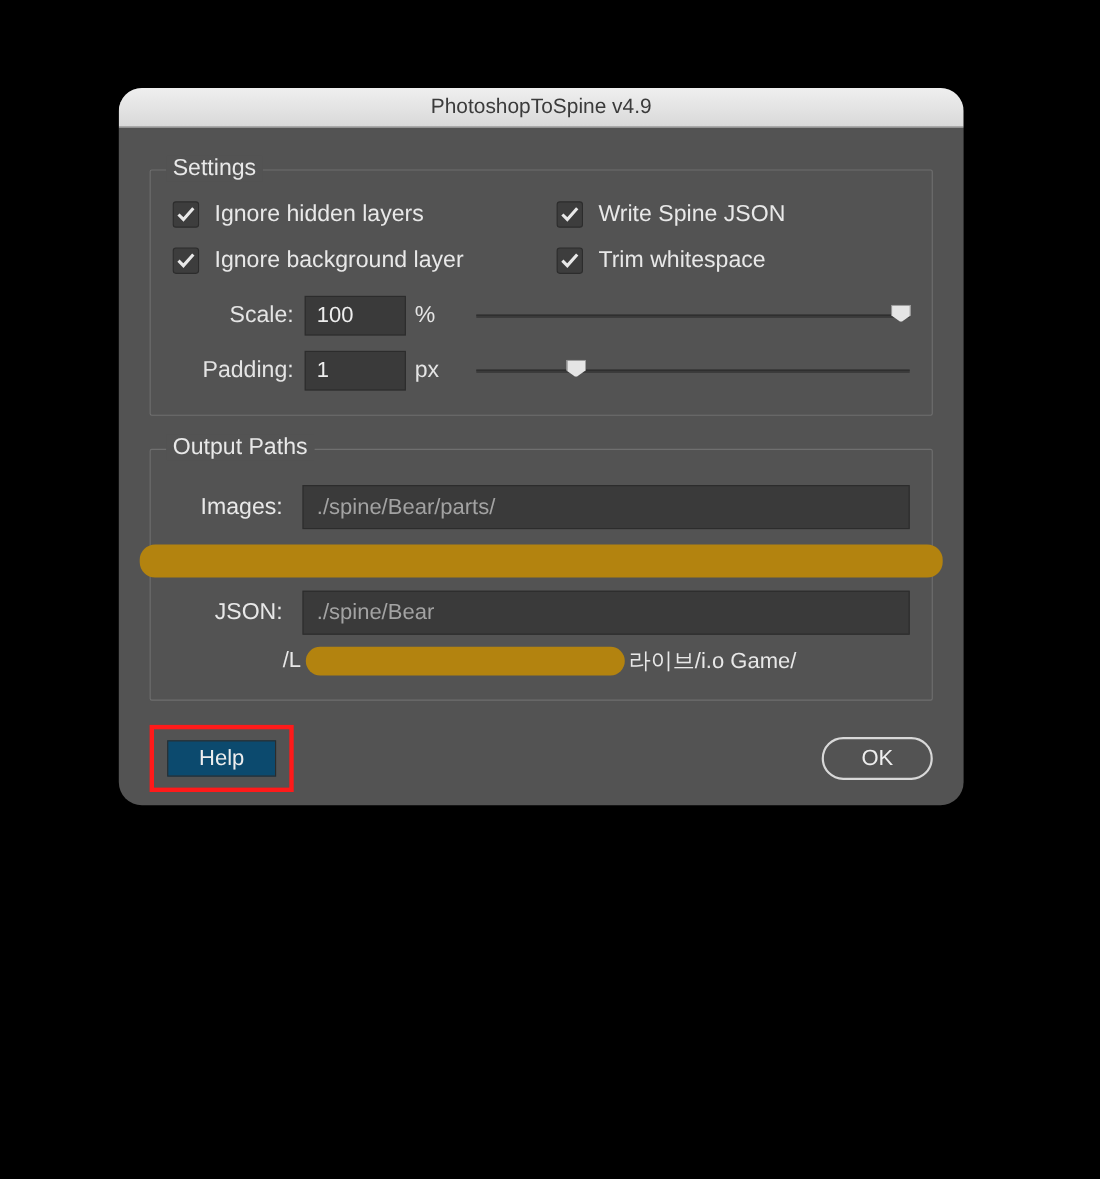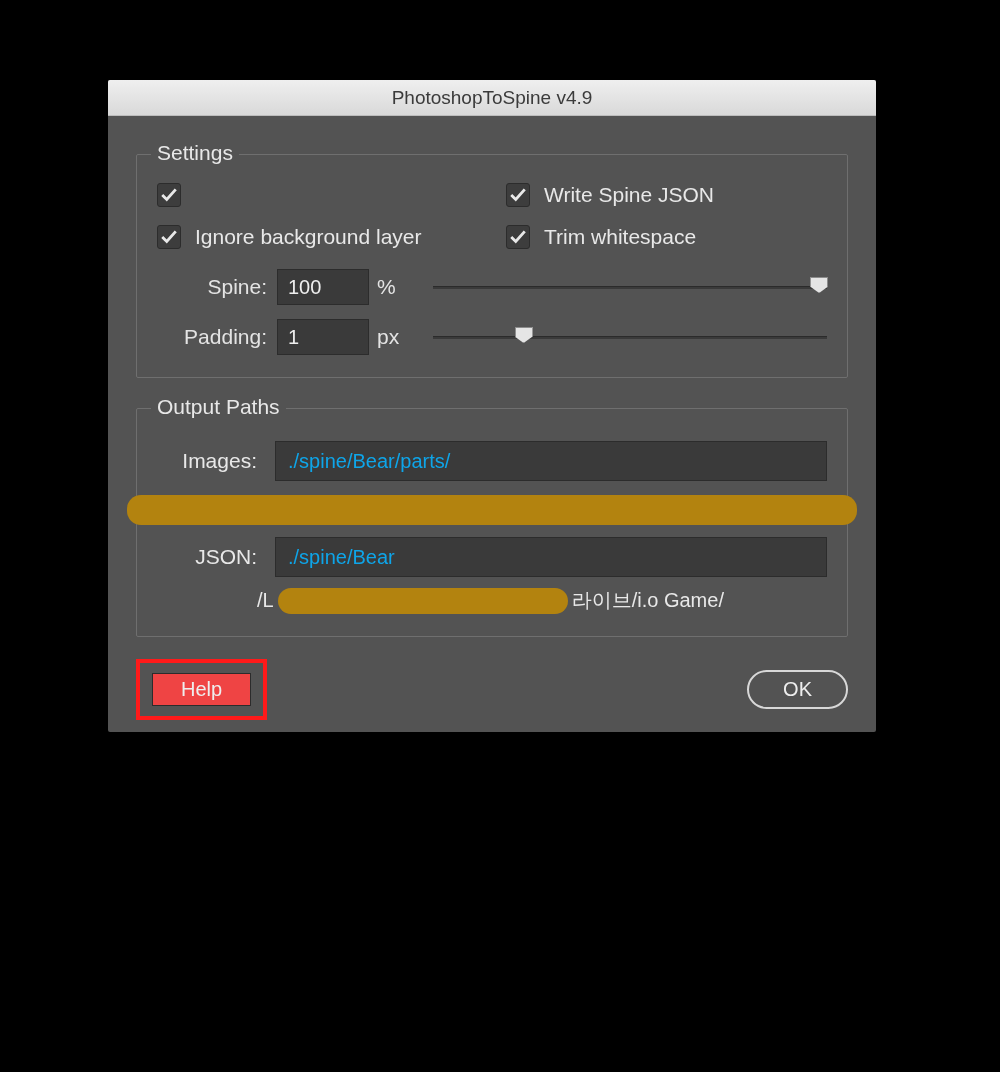--- a/index.html
+++ b/index.html
@@ -11,21 +11,21 @@
     font-size: 21px;
     color: #e8e8e8;
     position: relative;
   }
   .window {
     position: absolute;
     left: 108px;
     top: 80px;
     width: 768px;
     background: #535353;
-    border-radius: 2px;
+    border-radius: 21px;
     box-shadow: 0 20px 60px rgba(0,0,0,0.6);
     overflow: hidden;
   }
   .titlebar {
     height: 36px;
     background: linear-gradient(#efefef, #d9d9d9);
     color: #3b3b3b;
     text-align: center;
     line-height: 36px;
     font-size: 19px;
@@ -115,21 +115,21 @@
     grid-template-columns: 100px 1fr;
     align-items: center;
     gap: 18px;
     margin-top: 10px;
   }
   .pathrow .lbl { text-align: right; }
   .textbox {
     background: #3a3a3a;
     border: 1px solid #2c2c2c;
     height: 40px;
-    color: #0ea5e9;
+    color: #a3a3a3;
     font-size: 20px;
     padding: 0 12px;
     outline: none;
     width: 100%;
   }
   .redact {
     height: 30px;
     background: #b3830f;
     border-radius: 14px;
     margin: 14px 0 12px 0;
@@ -153,21 +153,21 @@
     margin-top: 22px;
     display: flex;
     align-items: center;
   }
   .help-wrap {
     border: 4px solid #ff1a1a;
     padding: 10px 12px;
     display: inline-block;
   }
   .flatbtn {
-    background: #ef4444;
+    background: #0c4a6e;
     border: 1px solid #2c2c2c;
     color: #eee;
     font-size: 20px;
     padding: 4px 28px;
     cursor: pointer;
   }
   .spacer { flex: 1; }
   .pillbtn {
     border: 2px solid #d8d8d8;
     border-radius: 22px;
@@ -193,20 +193,21 @@
     <div class="group">
       <div class="legend">Settings</div>
 
       <div class="checkrow">
         <div class="check">
           <span class="chkbox checked">
             <svg viewBox="0 0 16 16">
                 <path d="M2 8 L6 12 L14 3" stroke="#e8e8e8" stroke-width="2.5" fill="none"></path>
               </svg>
           </span>
+          <span class="chk-label">Ignore hidden layers</span>
         </div>
         <div class="check">
           <span class="chkbox checked">
             <svg viewBox="0 0 16 16">
                 <path d="M2 8 L6 12 L14 3" stroke="#e8e8e8" stroke-width="2.5" fill="none"></path>
               </svg>
           </span>
           <span class="chk-label">Write Spine JSON</span>
         </div>
         <div class="check">
@@ -221,21 +222,21 @@
           <span class="chkbox checked">
             <svg viewBox="0 0 16 16">
                 <path d="M2 8 L6 12 L14 3" stroke="#e8e8e8" stroke-width="2.5" fill="none"></path>
               </svg>
           </span>
           <span class="chk-label">Trim whitespace</span>
         </div>
       </div>
 
       <div class="row">
-        <span class="lbl">Spine:</span>
+        <span class="lbl">Scale:</span>
         <input class="numbox" value="100" style="">
         <span class="unit">%</span>
         <div class="slider">
           <div class="track"></div>
           <div class="thumb" id="thumb-scale" style="left: 98%;"></div>
         </div>
       </div>
 
       <div class="row">
         <span class="lbl">Padding:</span>

